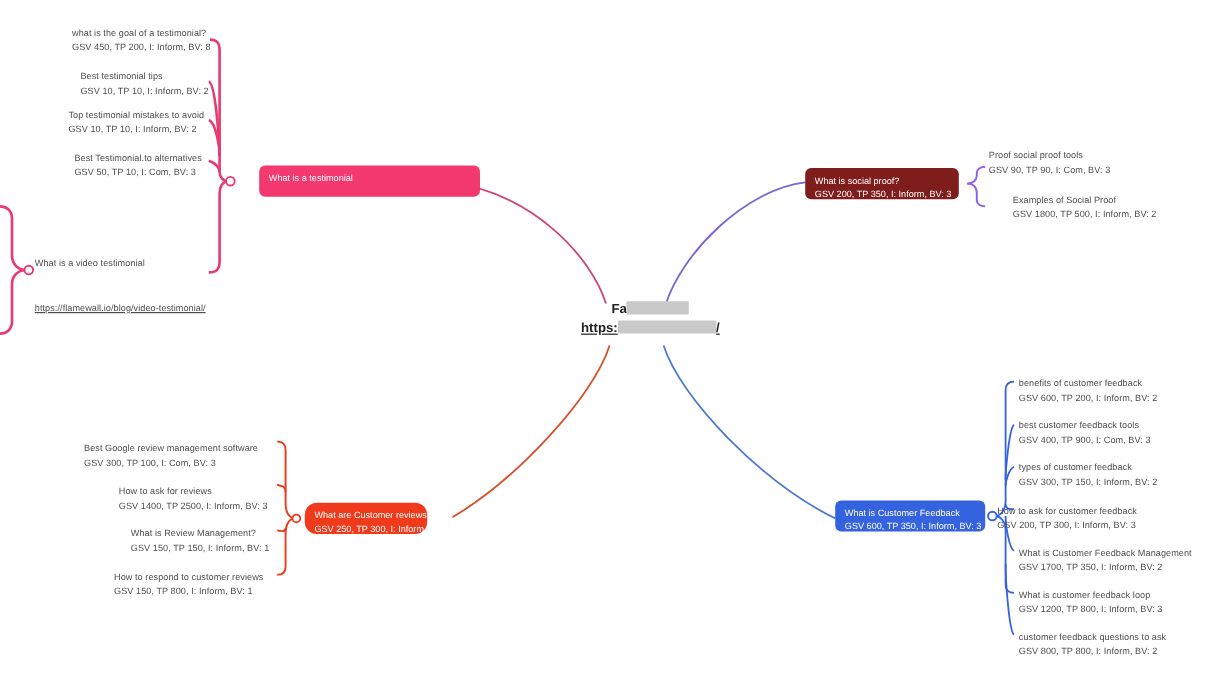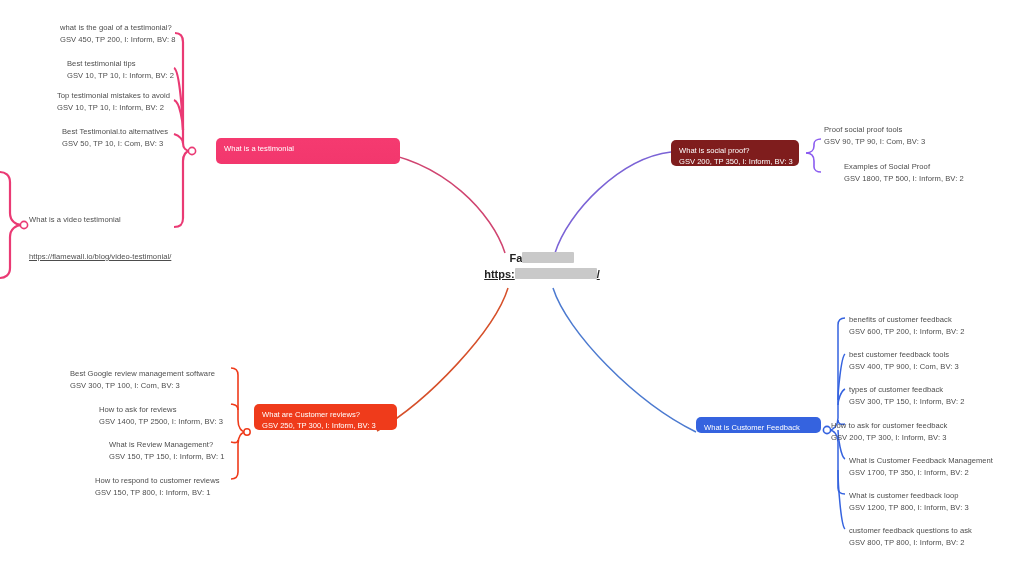--- a/index.html
+++ b/index.html
@@ -41,26 +41,27 @@
   #node-testimonial{
     left:216px;top:138px;width:184px;height:26px;
     background:#f4356c;
     background:linear-gradient(180deg,#f53a70 0%,#f2376d 100%);
   }
   #node-social{
     left:671px;top:140px;width:128px;height:26px;
     background:#7f1d1d;
   }
   #node-feedback{
-    left:696px;top:417px;width:125px;height:16px;
+    left:696px;top:417px;width:125px;height:26px;
     background:#3563df;
   }
   #node-reviews{
-    left:254px;top:404px;width:143px;height:26px;
+    left:254px;top:419px;width:102px;height:26px;
     background:#ef3b1b;
+    border-radius:10px;
   }
 
   #center{
     position:absolute;
     left:462px;top:250px;width:160px;
     text-align:center;
     font-size:11px;
     font-weight:bold;
     color:#222;
     line-height:16px;

